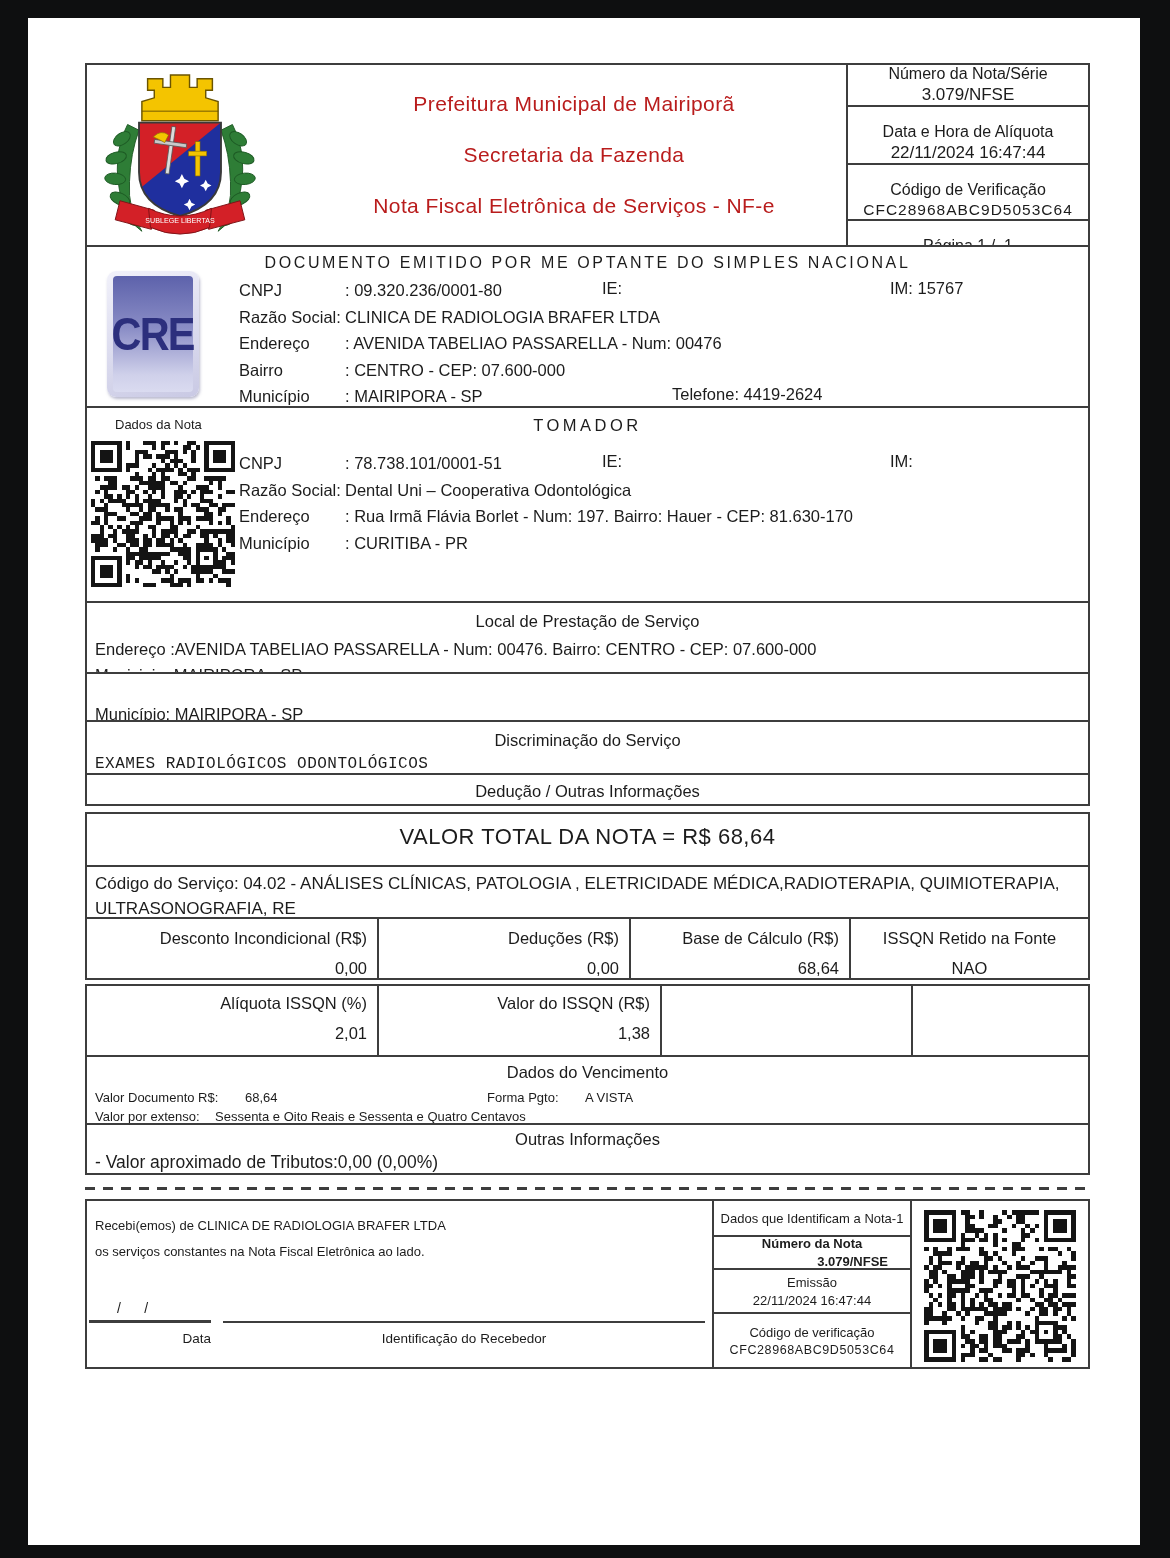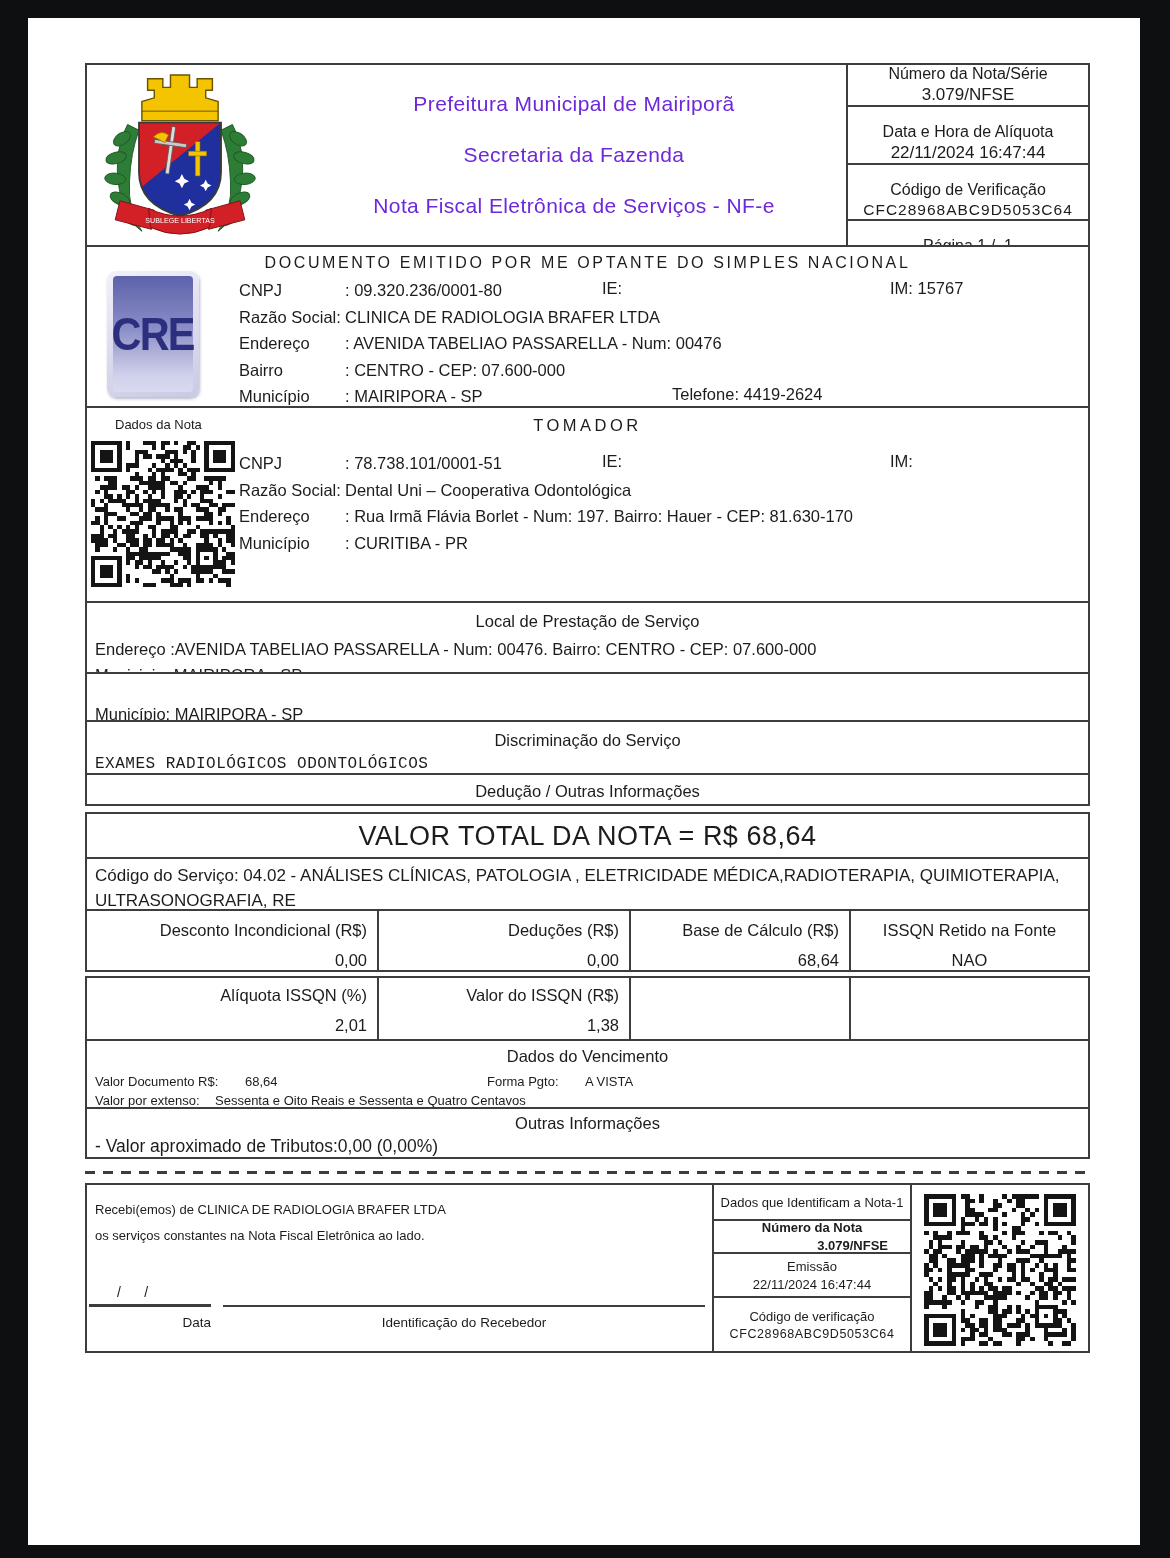--- a/index.html
+++ b/index.html
@@ -21,21 +21,21 @@
   .gap-sm { height:6px; }
 
   .pre { white-space:pre; }
 
   
   .header-row { display:flex; height:184px; }
   .header-left { position:relative; flex:1 1 auto; }
   .org-titles {
     position:absolute; left:215px; right:0; top:0; bottom:0;
     display:flex; flex-direction:column; justify-content:space-evenly;
-    text-align:center; font-size:21px; letter-spacing:.4px; color:#6d28d9;
+    text-align:center; font-size:21px; letter-spacing:.4px; color:#b91c1c;
   }
   .crest { position:absolute; left:12px; top:2px; width:162px; height:176px; }
   .header-meta { width:242px; border-left:2px solid #3d3d3d; display:flex; flex-direction:column;gap:16px; }
   .meta-cell { border-bottom:2px solid #3d3d3d; text-align:center; display:flex; flex-direction:column; justify-content:center; gap:2px; }
   .meta-cell:last-child { border-bottom:none; }
   .mc1 { height:47px; } .mc2 { height:53px; } .mc3 { height:52px; } .mc4 { flex:1; }
   .meta-label { font-size:16px; }
   .meta-value { font-size:17px; }
   .mc3 .meta-value { font-size:15.5px; letter-spacing:1px; }
 
@@ -70,27 +70,27 @@
   .local-prestacao .lines { position:absolute; left:8px; top:33px; font-size:16.5px; line-height:26px; }
   .local-incidencia { height:50px; }
   .local-incidencia .line1 { position:absolute; left:8px; top:31px; font-size:16.5px; }
   .discriminacao { height:55px; }
   .discriminacao .mono {
     position:absolute; left:8px; top:33px;
     font-family:"Liberation Mono", monospace; font-size:16px; letter-spacing:.5px;
   }
   .deducao { height:33px; }
 
-  .valor-total { height:47px; text-align:center; font-size:27px; letter-spacing:.5px; line-height:45px; }
+  .valor-total { height:55px; text-align:center; font-size:22px; letter-spacing:.5px; line-height:45px; }
   .codigo-servico { height:54px; padding:4px 8px; font-size:17px; line-height:25px; }
 
   
   .tax-row { display:flex; }
   .tax-row1 { height:63px; }
-  .tax-row2 { height:65px; }
+  .tax-row2 { height:73px;gap:31px; }
   .tax-cell { position:relative; border-right:2px solid #3d3d3d; }
   .tax-cell:last-child { border-right:none; }
   .tc1 { width:292px; } .tc2 { width:252px; } .tc3 { width:220px; } .tc4 { flex:1; }
   .tax-label { position:absolute; top:10px; right:10px; left:4px; text-align:right; font-size:16.5px; }
   .tax-value { position:absolute; top:40px; right:10px; left:4px; text-align:right; font-size:16.5px; }
   .tax-row2 .tax-label { top:8px; } .tax-row2 .tax-value { top:38px; }
   .tc4 .tax-label { text-align:center; right:4px; }
   .tc4 .tax-value { text-align:center; right:4px; }
 
   

